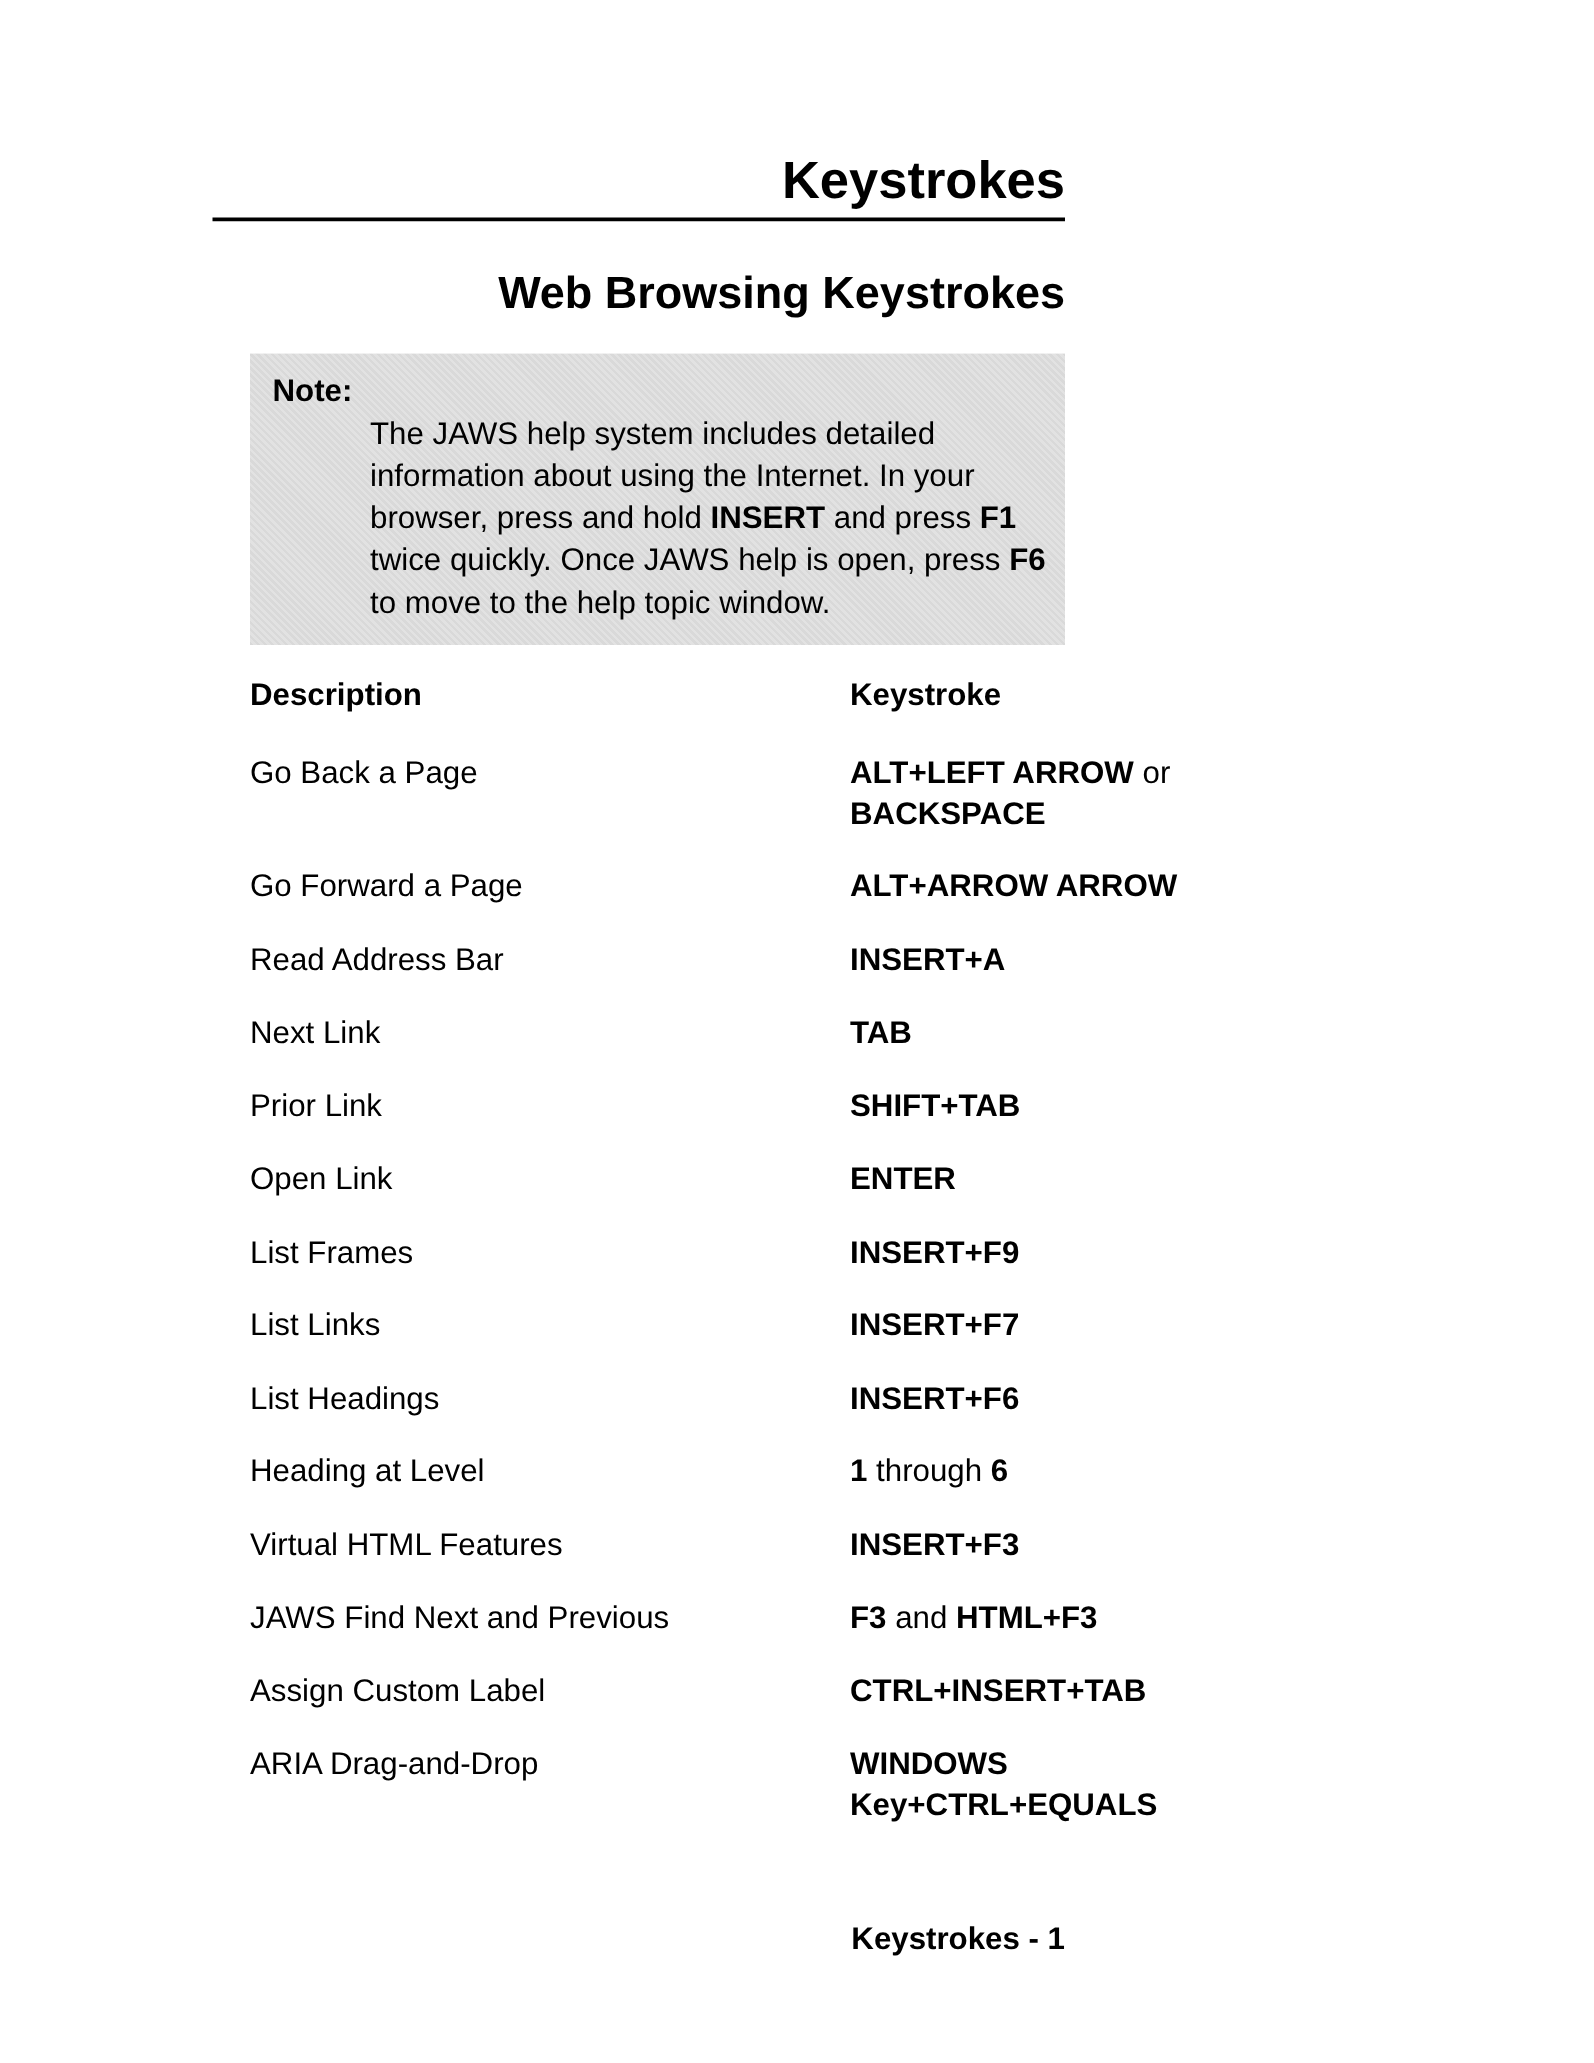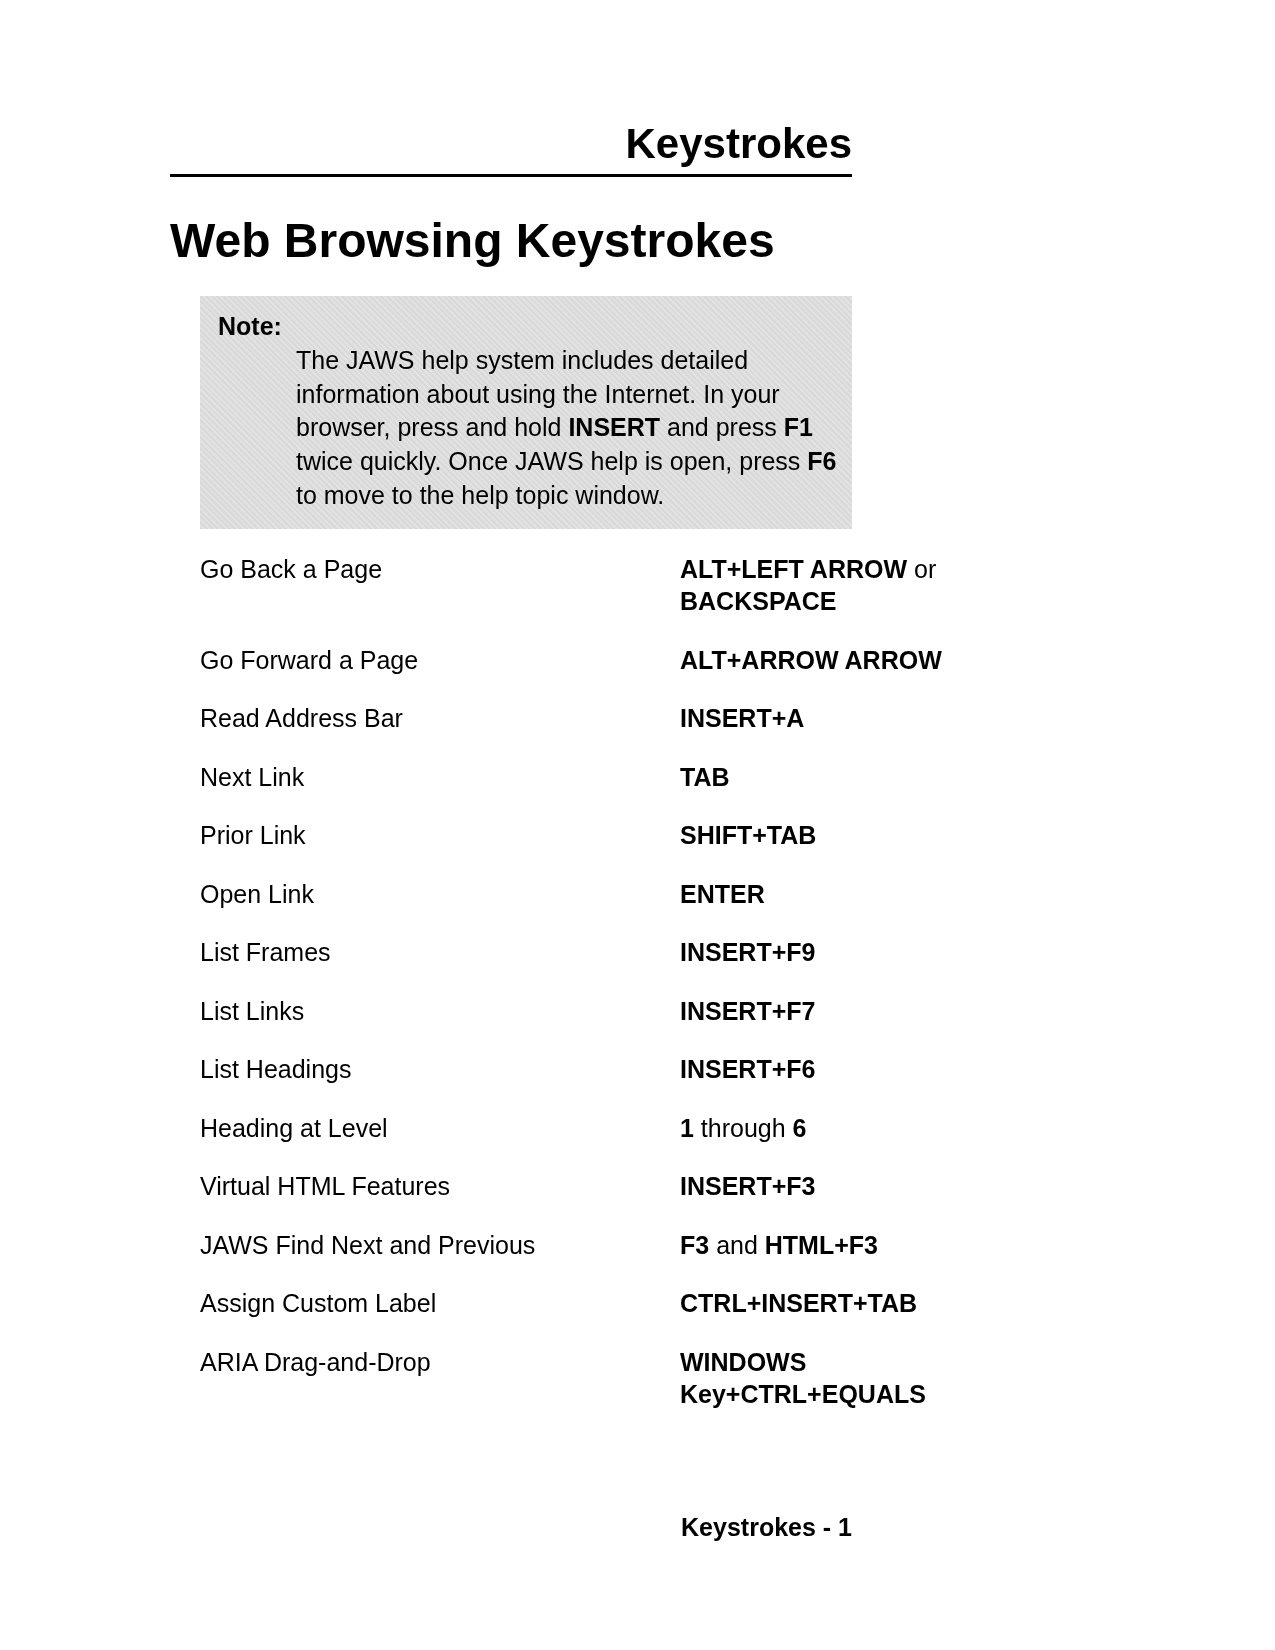--- a/index.html
+++ b/index.html
@@ -18,23 +18,24 @@
     }
     .top-title {
       text-align: right;
       font-size: 42px;
       font-weight: bold;
       border-bottom: 3px solid #000;
       padding-bottom: 6px;
       margin-bottom: 36px;
     }
     .section-title {
-      font-size: 48px;
+      font-size: 36px;
       font-weight: bold;
       margin: 0 0 28px 0;
+      text-align: right;
     }
     .note-box {
       background: #ddd;
       background-image: repeating-linear-gradient(45deg, #d9d9d9 0 2px, #e2e2e2 2px 4px);
       margin: 0 0 24px 30px;
       padding: 14px 8px 16px 18px;
       font-size: 25px;
       line-height: 1.35;
     }
     .note-box .note-label {
@@ -68,21 +69,21 @@
     .col-desc {
       flex: 0 0 480px;
       padding-right: 20px;
     }
     .col-key {
       flex: 1 1 auto;
     }
     .b { font-weight: bold; }
     .page-footer {
       position: absolute;
-      bottom: 108px;
+      bottom: 84px;
       right: 170px;
       font-size: 25px;
       font-weight: bold;
     }
   </style>
 </head>
 <body>
 
 <div class="page">
 
@@ -90,20 +91,24 @@
 
   <div class="section-title">Web Browsing Keystrokes</div>
 
   <div class="note-box">
     <span class="note-label">Note:</span>
     <span class="note-indent" id="note-body"><span>  The JAWS help system includes detailed information about using the Internet. In your browser, press and hold </span><span class="b">INSERT</span><span> and press </span><span class="b">F1</span><span> twice quickly. Once JAWS help is open, press </span><span class="b">F6</span><span> to move to the help topic window.</span></span>
   </div>
 
 
   <div class="ks-table">
+    <div class="ks-row header">
+      <div class="col-desc">Description</div>
+      <div class="col-key">Keystroke</div>
+    </div>
     <div id="rows">
         <div class="ks-row">
           <div class="col-desc">Go Back a Page</div>
           <div class="col-key"><span class="b">ALT+LEFT ARROW</span><span> or </span><span class="b">BACKSPACE</span></div>
         </div>
         <div class="ks-row">
           <div class="col-desc">Go Forward a Page</div>
           <div class="col-key"><span class="b">ALT+ARROW ARROW</span></div>
         </div>
         <div class="ks-row">

